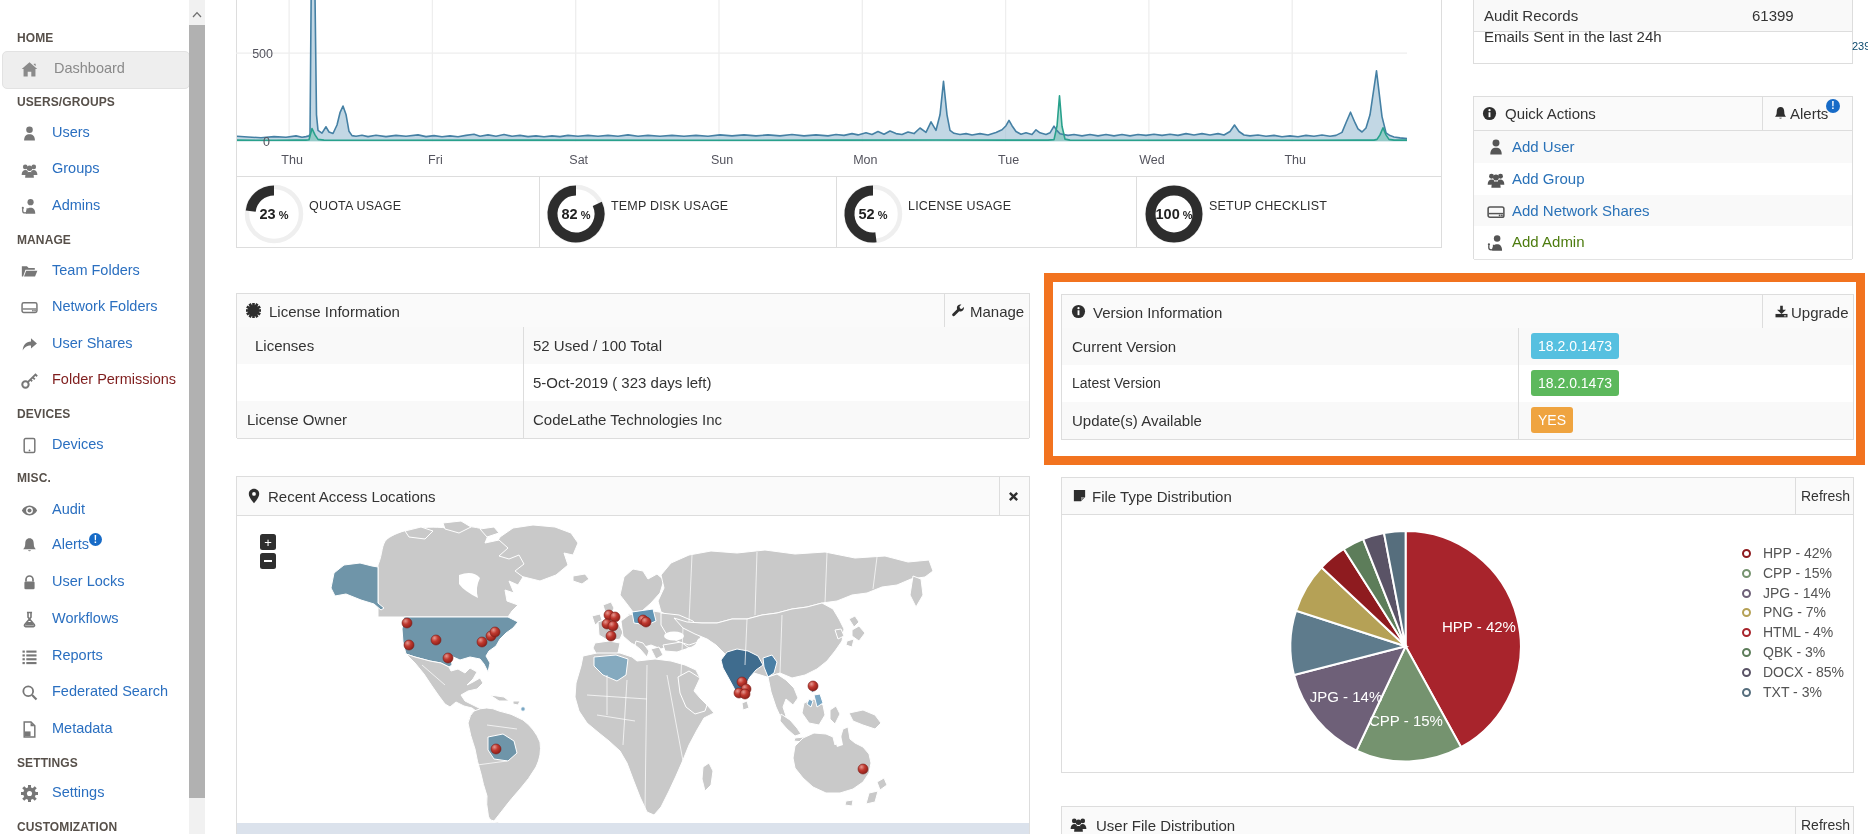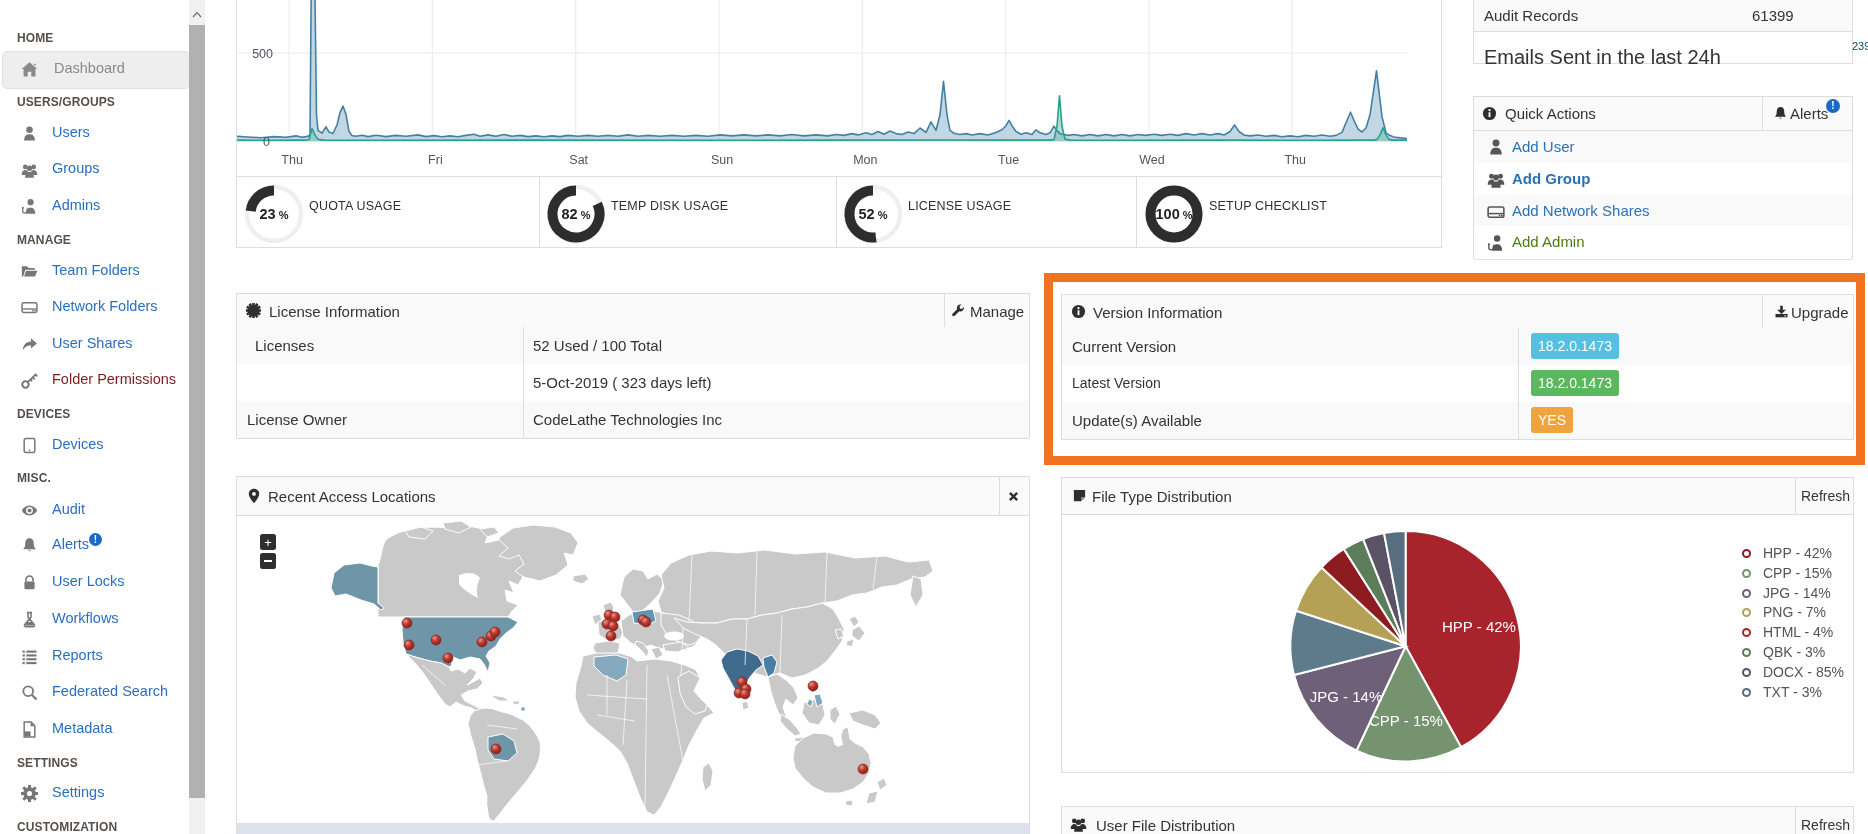--- a/index.html
+++ b/index.html
@@ -177,21 +177,21 @@
       <circle cx="1174" cy="214" r="27" fill="none" stroke="#efefef" stroke-width="4.5"></circle>
 <circle cx="1174" cy="214" r="23.5" fill="none" stroke="#2d2d2d" stroke-width="10"></circle>
 <text x="1174" y="219" text-anchor="middle" font-size="14.5" font-weight="bold" fill="#222">100<tspan font-size="11" font-weight="bold" dx="3">%</tspan></text>
 <text x="1209" y="210" font-size="12.5" fill="#2e2e2e" letter-spacing="0.2">SETUP CHECKLIST</text>
 </svg>
 <div class="panel" style="left:1473px;top:-35px;width:380px;height:99px;"></div>
 <div style="position:absolute;left:1474px;top:0px;width:378px;height:31px;background:#f9f9f9;"></div>
 <div style="position:absolute;left:1474px;top:31px;width:378px;height:0px;border-top:1px solid #ddd;"></div>
 <div style="position:absolute;left:1484px;top:7px;font-size:15px;color:#333;font-weight:normal;white-space:nowrap;">Audit Records</div>
 <div style="position:absolute;left:1752px;top:7px;font-size:15px;color:#333;font-weight:normal;white-space:nowrap;">61399</div>
-<div style="position:absolute;left:1484px;top:46px;font-size:20px;color:#333;font-weight:normal;white-space:nowrap;">Emails Sent in the last 24h</div>
+<div style="position:absolute;left:1484px;top:28px;font-size:15px;color:#333;font-weight:normal;white-space:nowrap;">Emails Sent in the last 24h</div>
 <div style="position:absolute;left:1852px;top:40px;font-size:11px;color:#0c4a6e;font-weight:normal;white-space:nowrap;">239</div>
 <div class="panel" style="left:1473px;top:96px;width:380px;height:163px;"></div>
 <div style="position:absolute;left:1474px;top:97px;width:378px;height:33px;background:#fafafa;border-bottom:1px solid #ddd;"></div>
 <div style="position:absolute;left:1482px;top:106px;"><svg width="15" height="15" viewBox="0 0 16 16" fill="#2e2e2e">
         <circle cx="8" cy="8" r="7" fill="#2e2e2e"></circle>
         <rect x="7" y="6.7" width="2" height="5.2" fill="#fff"></rect>
         <circle cx="8" cy="4.5" r="1.2" fill="#fff"></circle>
       </svg></div>
 <div style="position:absolute;left:1505px;top:105px;font-size:15px;color:#333;font-weight:normal;white-space:nowrap;">Quick Actions</div>
 <div style="position:absolute;left:1762px;top:97px;width:0px;height:33px;border-left:1px solid #ddd;"></div>
@@ -209,21 +209,21 @@
 <div style="position:absolute;left:1512px;top:137.5px;font-size:15px;color:#2a72b8;font-weight:normal;white-space:nowrap;">Add User</div>
 <div style="position:absolute;left:1474px;top:162.8px;width:378px;height:32.3px;background:#fff;border-bottom:1px solid #e3e3e3;"></div>
 <div style="position:absolute;left:1487px;top:171px;"><svg width="18" height="18" viewBox="0 0 16 16" fill="#555">
         <circle cx="4" cy="4.6" r="2.2"></circle>
         <circle cx="12" cy="4.6" r="2.2"></circle>
         <path d="M0.6 12.2 C0.6 9 2.2 7.6 4.1 7.6 C5 7.6 5.8 7.9 6.4 8.5 L6.4 12.2 Z"></path>
         <path d="M15.4 12.2 C15.4 9 13.8 7.6 11.9 7.6 C11 7.6 10.2 7.9 9.6 8.5 L9.6 12.2 Z"></path>
         <circle cx="8" cy="5.8" r="2.6"></circle>
         <path d="M3.9 14.8 C3.9 10.9 5.6 9.4 8 9.4 C10.4 9.4 12.1 10.9 12.1 14.8 Z"></path>
       </svg></div>
-<div style="position:absolute;left:1512px;top:169.8px;font-size:15px;color:#2a72b8;font-weight:bold;white-space:nowrap;">Add Group</div>
+<div style="position:absolute;left:1512px;top:169.8px;font-size:15px;color:#2a72b8;font-weight:normal;white-space:nowrap;">Add Group</div>
 <div style="position:absolute;left:1474px;top:195.1px;width:378px;height:32.3px;background:#f9f9f9;border-bottom:1px solid #e3e3e3;"></div>
 <div style="position:absolute;left:1487px;top:203px;"><svg width="18" height="18" viewBox="0 0 16 16" fill="#555">
         <rect x="1" y="3.6" width="14" height="9" rx="1.6" fill="none" stroke="#555" stroke-width="1.4"></rect>
         <line x1="1.6" y1="9.4" x2="14.4" y2="9.4" stroke="#555" stroke-width="1.3"></line>
         <circle cx="11.2" cy="11" r="0.8"></circle>
         <circle cx="13.2" cy="11" r="0.8"></circle>
       </svg></div>
 <div style="position:absolute;left:1512px;top:202.1px;font-size:15px;color:#2a72b8;font-weight:normal;white-space:nowrap;">Add Network Shares</div>
 <div style="position:absolute;left:1474px;top:226.4px;width:378px;height:32.3px;background:#fff;border-bottom:1px solid #e3e3e3;"></div>
 <div style="position:absolute;left:1487px;top:234px;"><svg width="18" height="18" viewBox="0 0 16 16" fill="#555">

